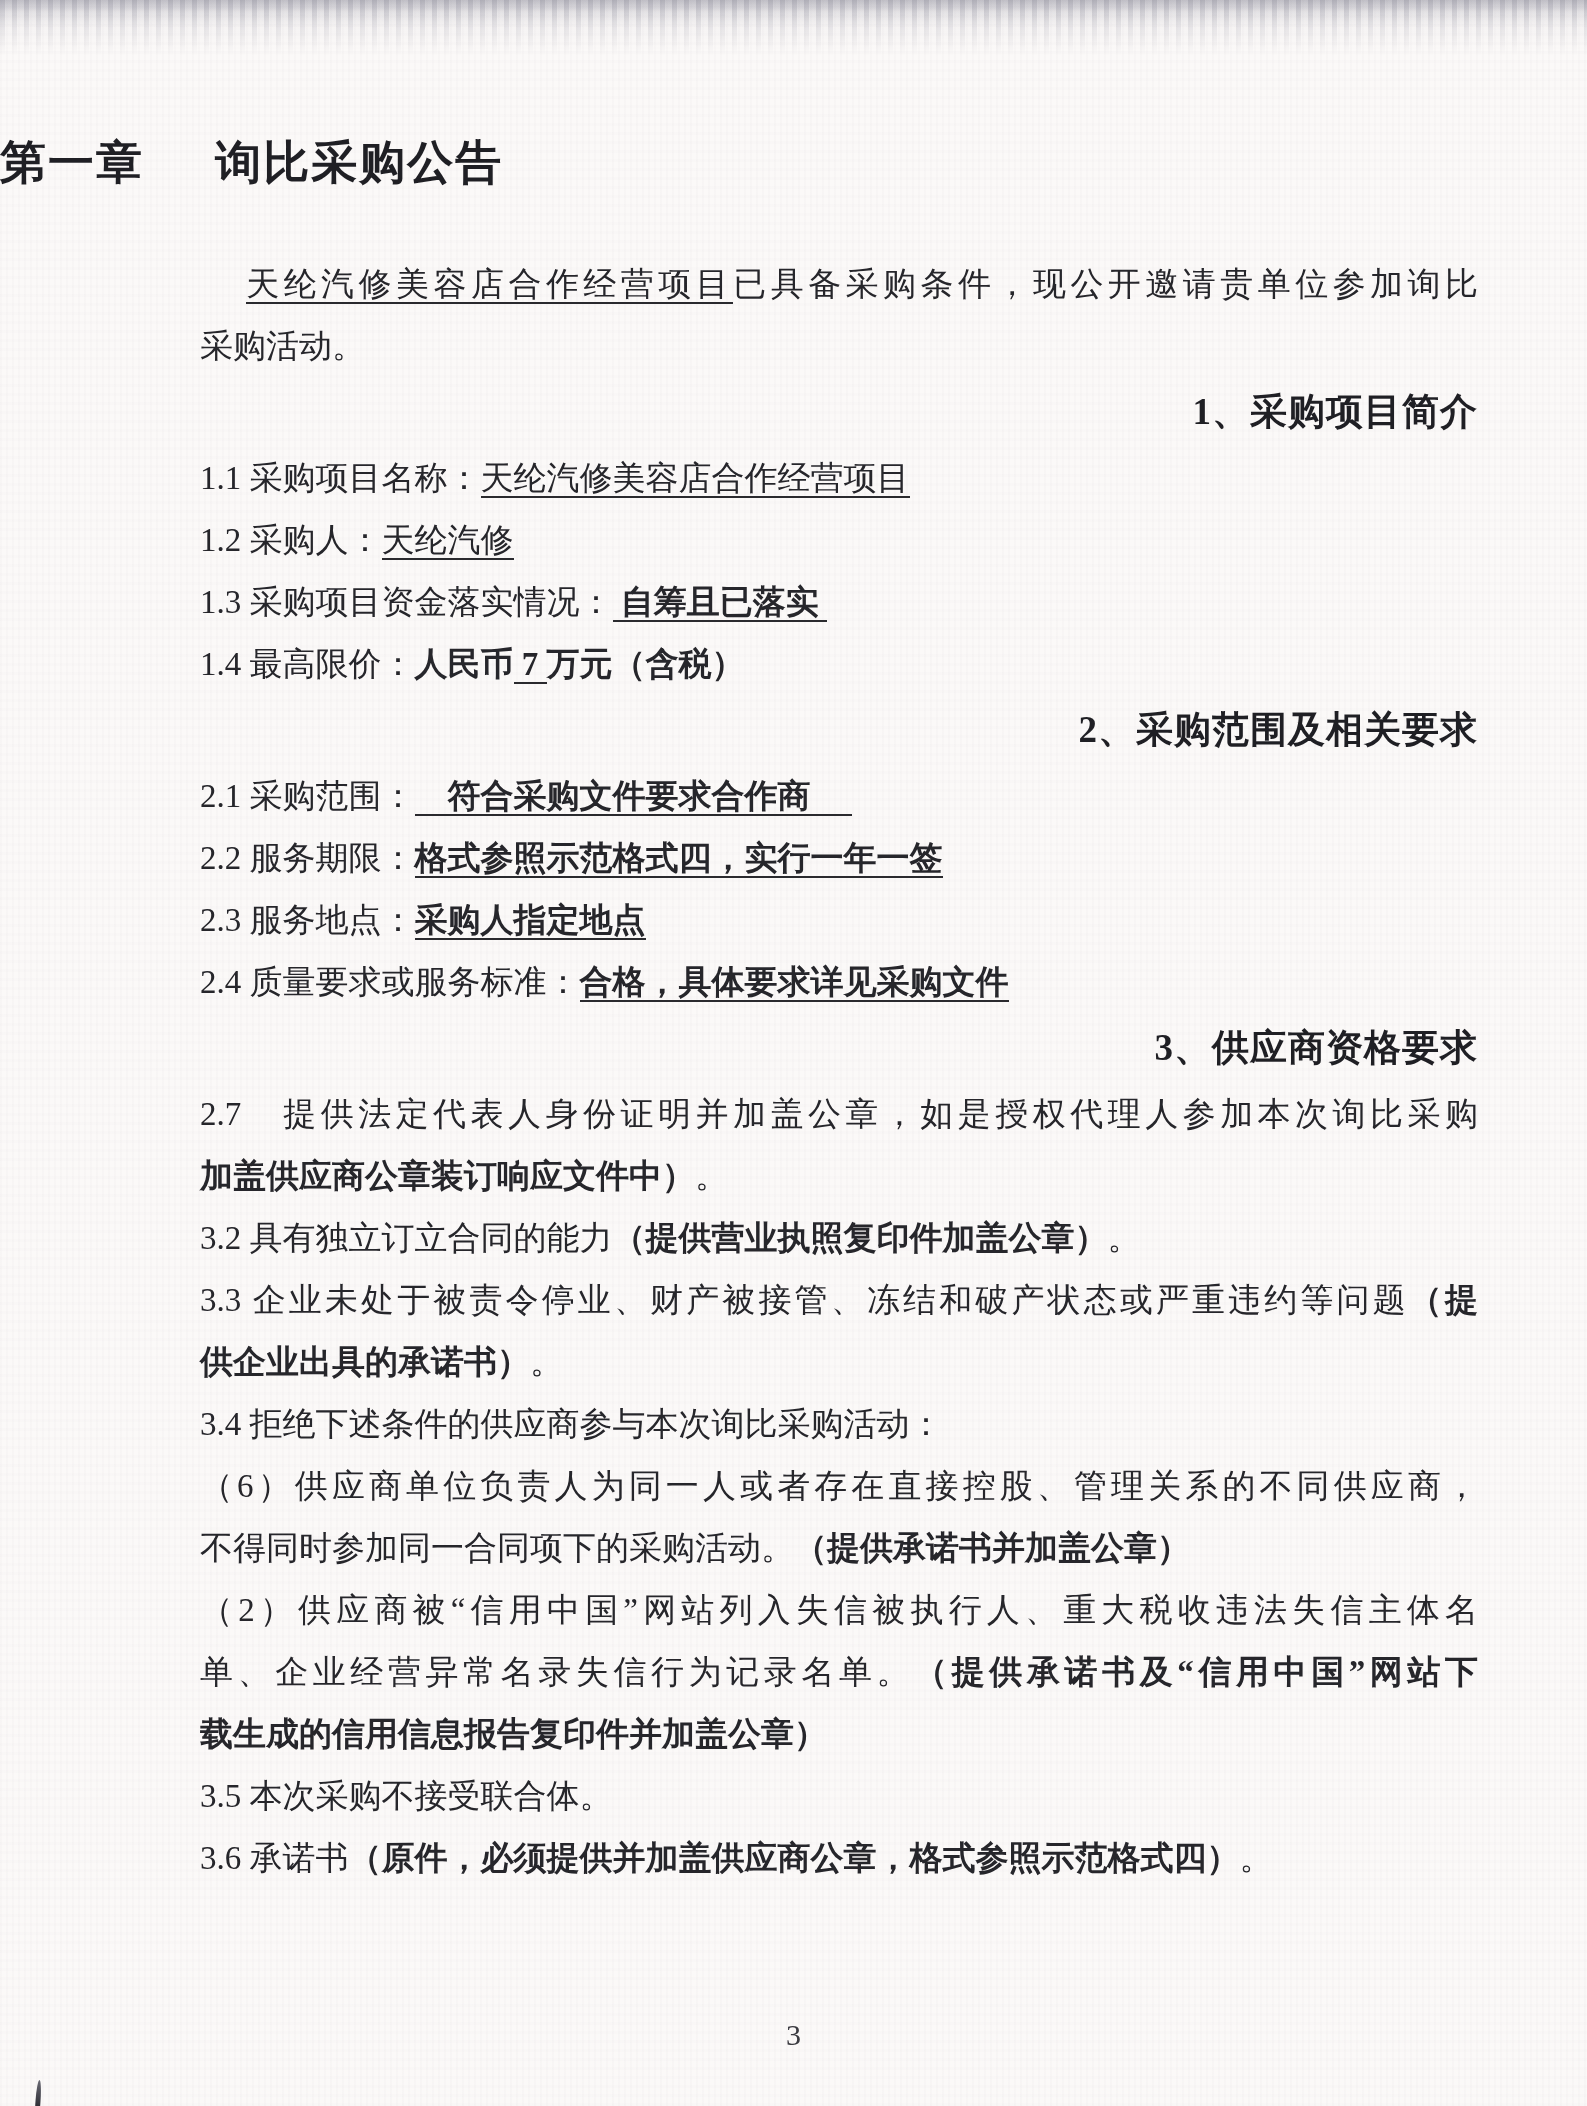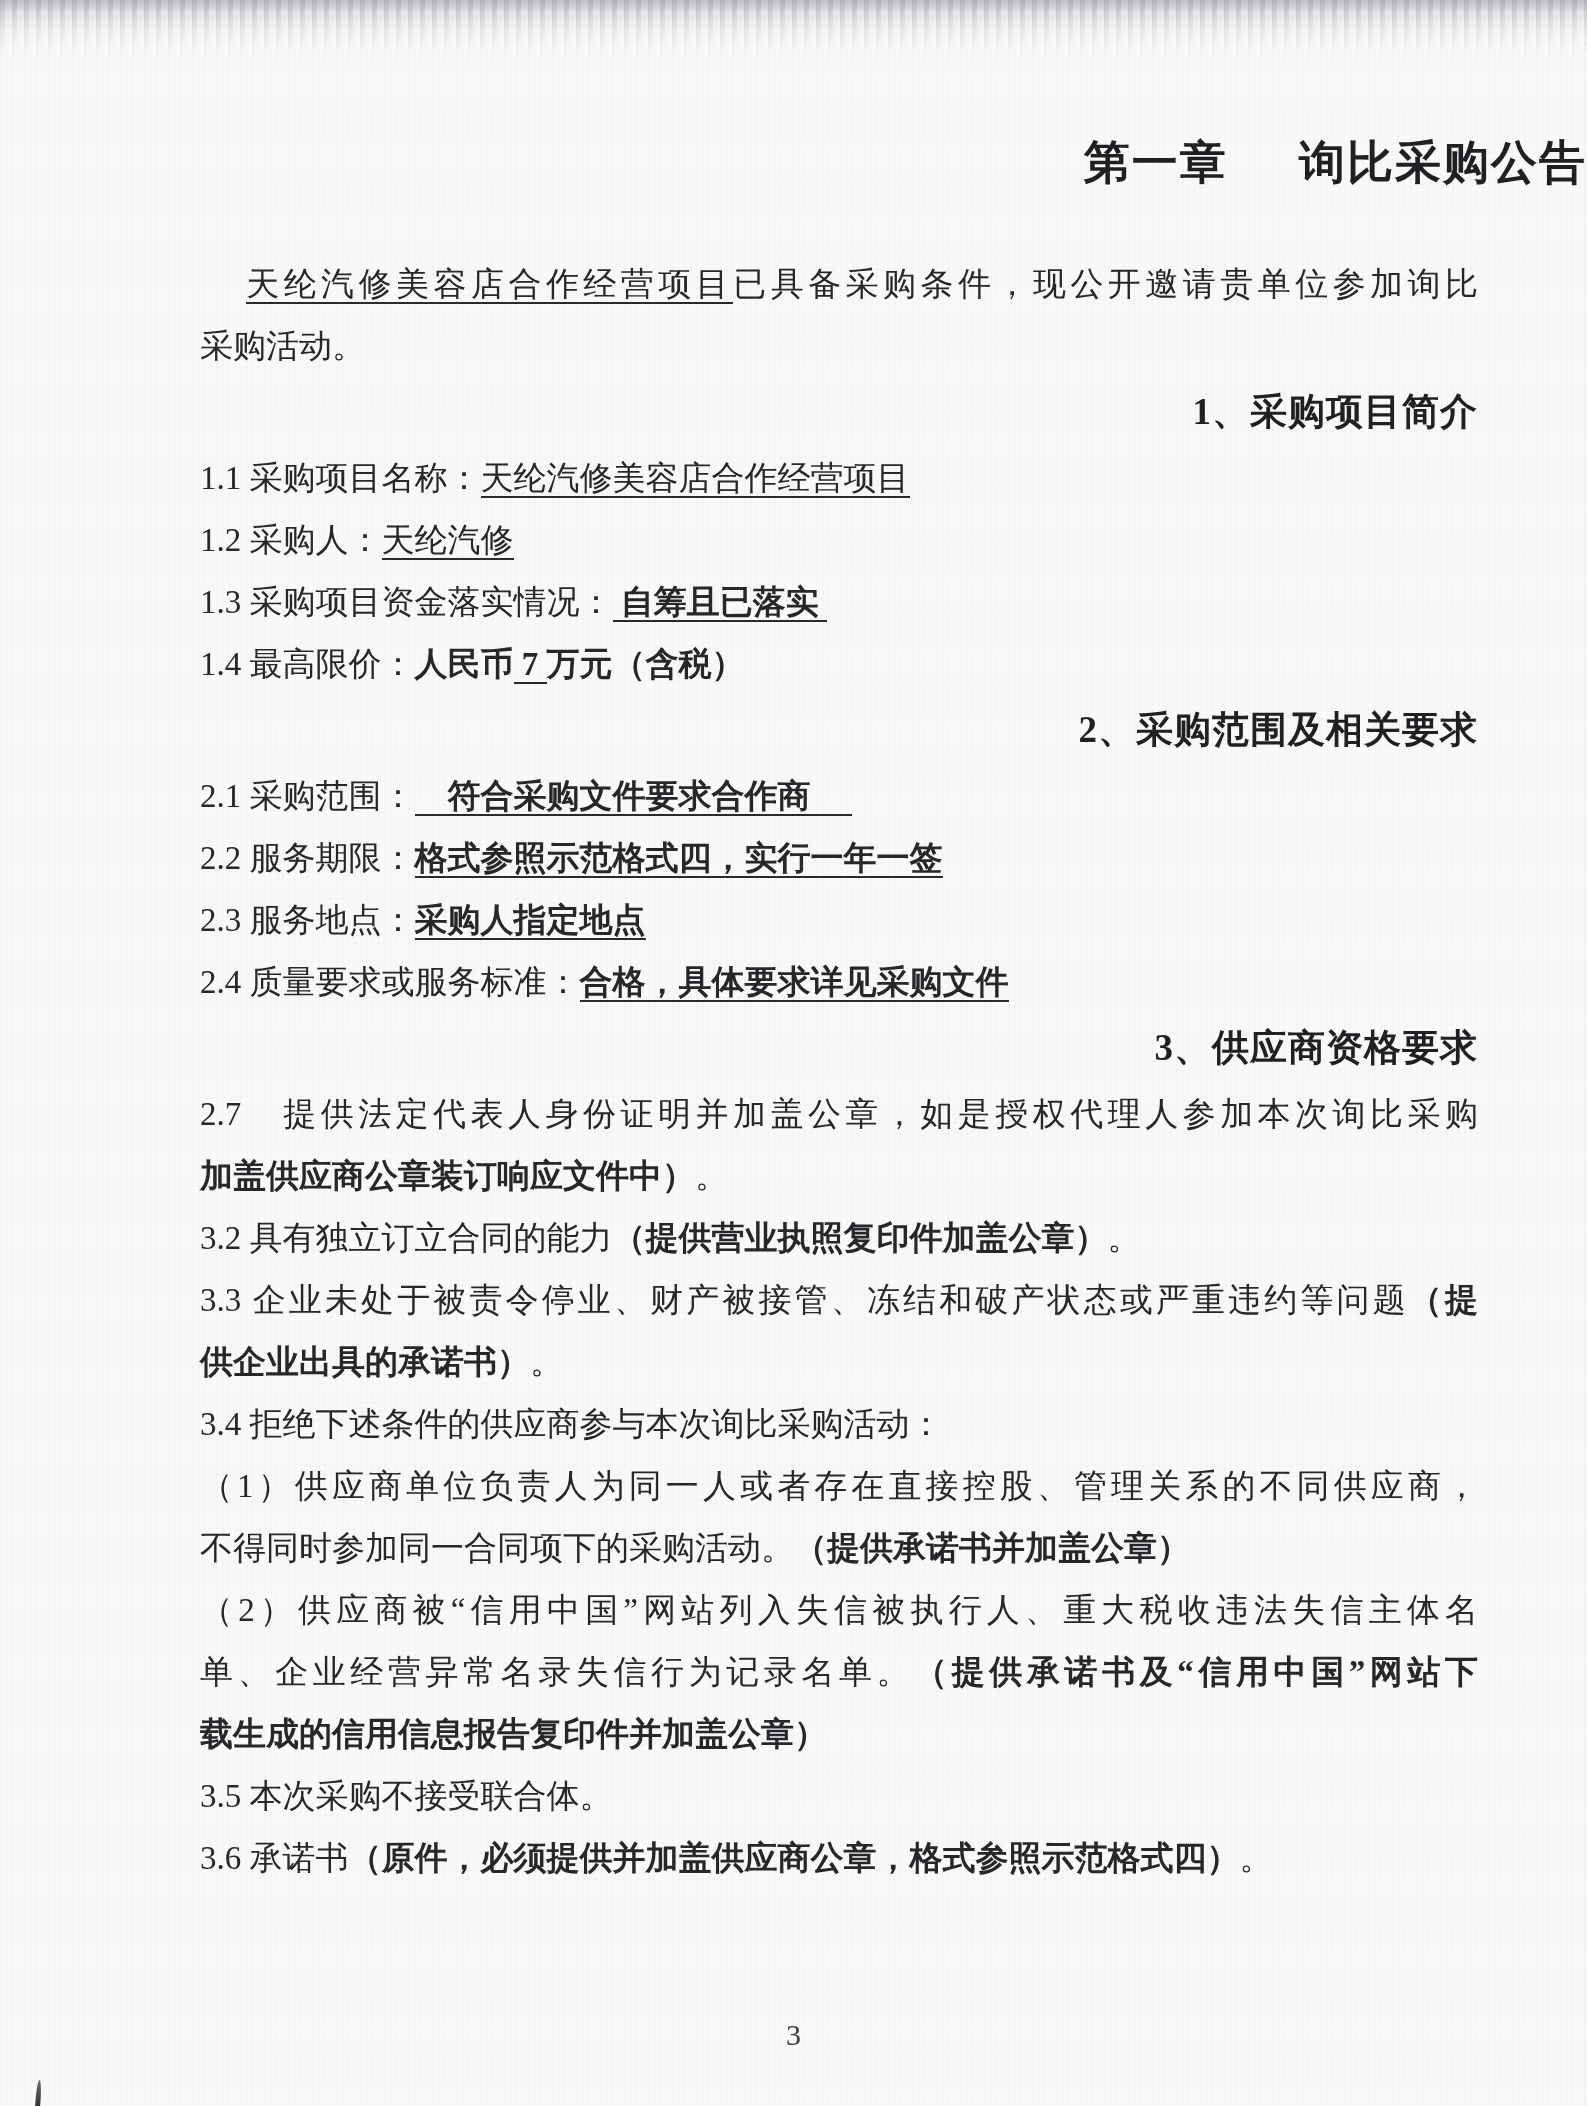--- a/index.html
+++ b/index.html
@@ -26,21 +26,21 @@
   }
   
   .ink-mark{
     position:absolute;left:36px;top:2080px;width:5px;height:28px;
     background:linear-gradient(180deg,#6a6a74,#2c2c33);
     transform:rotate(4deg);
     border-radius:50% 50% 2px 2px / 75% 75% 3px 3px;
   }
   .title{
     margin:128px 0 0 0;
-    text-align:right;
+    text-align:left;
     font-size:46px;font-weight:bold;
     line-height:70px;
     letter-spacing:2px;
     color:#1f1f24;
   }
   .title .gap{display:inline-block;width:1.55em;}
   .content{margin:55px 109px 0 200px;}
   .line{
     font-size:33px;
     line-height:62px;
@@ -87,21 +87,21 @@
       <div class="line"><span>2.2 服务期限：</span><span class="b u">格式参照示范格式四，实行一年一签</span></div>
       <div class="line"><span>2.3 服务地点：</span><span class="b u">采购人指定地点</span></div>
       <div class="line"><span>2.4 质量要求或服务标准：</span><span class="b u">合格，具体要求详见采购文件</span></div>
       <div class="line heading"><span>3、供应商资格要求</span></div>
       <div class="line full"><span>2.7　提供法定代表人身份证明并加盖公章，如是授权代理人参加本次询比采购</span></div>
       <div class="line"><span class="b">加盖供应商公章装订响应文件中）</span><span>。</span></div>
       <div class="line"><span>3.2 具有独立订立合同的能力</span><span class="b">（提供营业执照复印件加盖公章）</span><span>。</span></div>
       <div class="line full"><span>3.3 企业未处于被责令停业、财产被接管、冻结和破产状态或严重违约等问题</span><span class="b">（提</span></div>
       <div class="line"><span class="b">供企业出具的承诺书）</span><span>。</span></div>
       <div class="line"><span>3.4 拒绝下述条件的供应商参与本次询比采购活动：</span></div>
-      <div class="line full"><span>（1）供应商单位负责人为同一人或者存在直接控股、管理关系的不同供应商，</span></div>
+      <div class="line full"><span>（6）供应商单位负责人为同一人或者存在直接控股、管理关系的不同供应商，</span></div>
       <div class="line"><span>不得同时参加同一合同项下的采购活动。</span><span class="b">（提供承诺书并加盖公章）</span></div>
       <div class="line full"><span>（2）供应商被“信用中国”网站列入失信被执行人、重大税收违法失信主体名</span></div>
       <div class="line full"><span>单、企业经营异常名录失信行为记录名单。</span><span class="b">（提供承诺书及“信用中国”网站下</span></div>
       <div class="line"><span class="b">载生成的信用信息报告复印件并加盖公章）</span></div>
       <div class="line"><span>3.5 本次采购不接受联合体。</span></div>
       <div class="line"><span>3.6 承诺书</span><span class="b">（原件，必须提供并加盖供应商公章，格式参照示范格式四）</span><span>。</span></div>
     </div>
 
   <div class="page-number">3</div>
 

